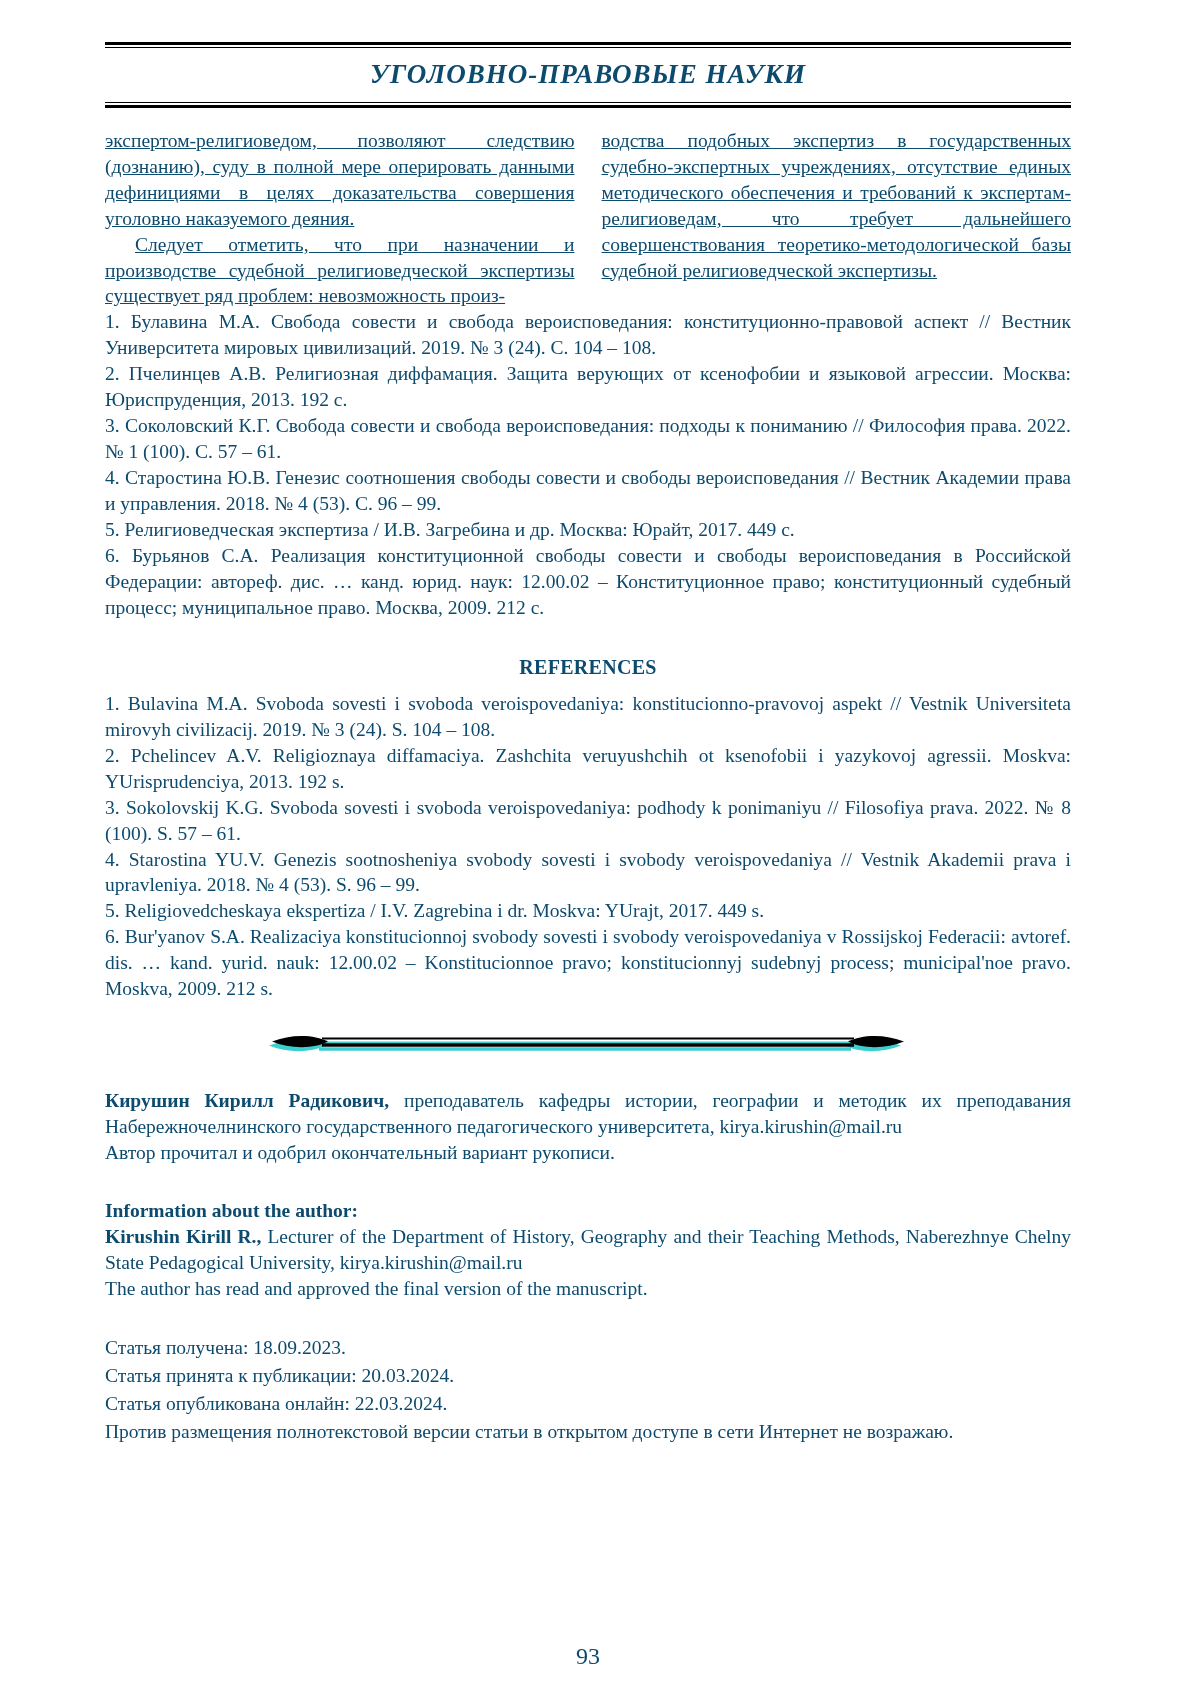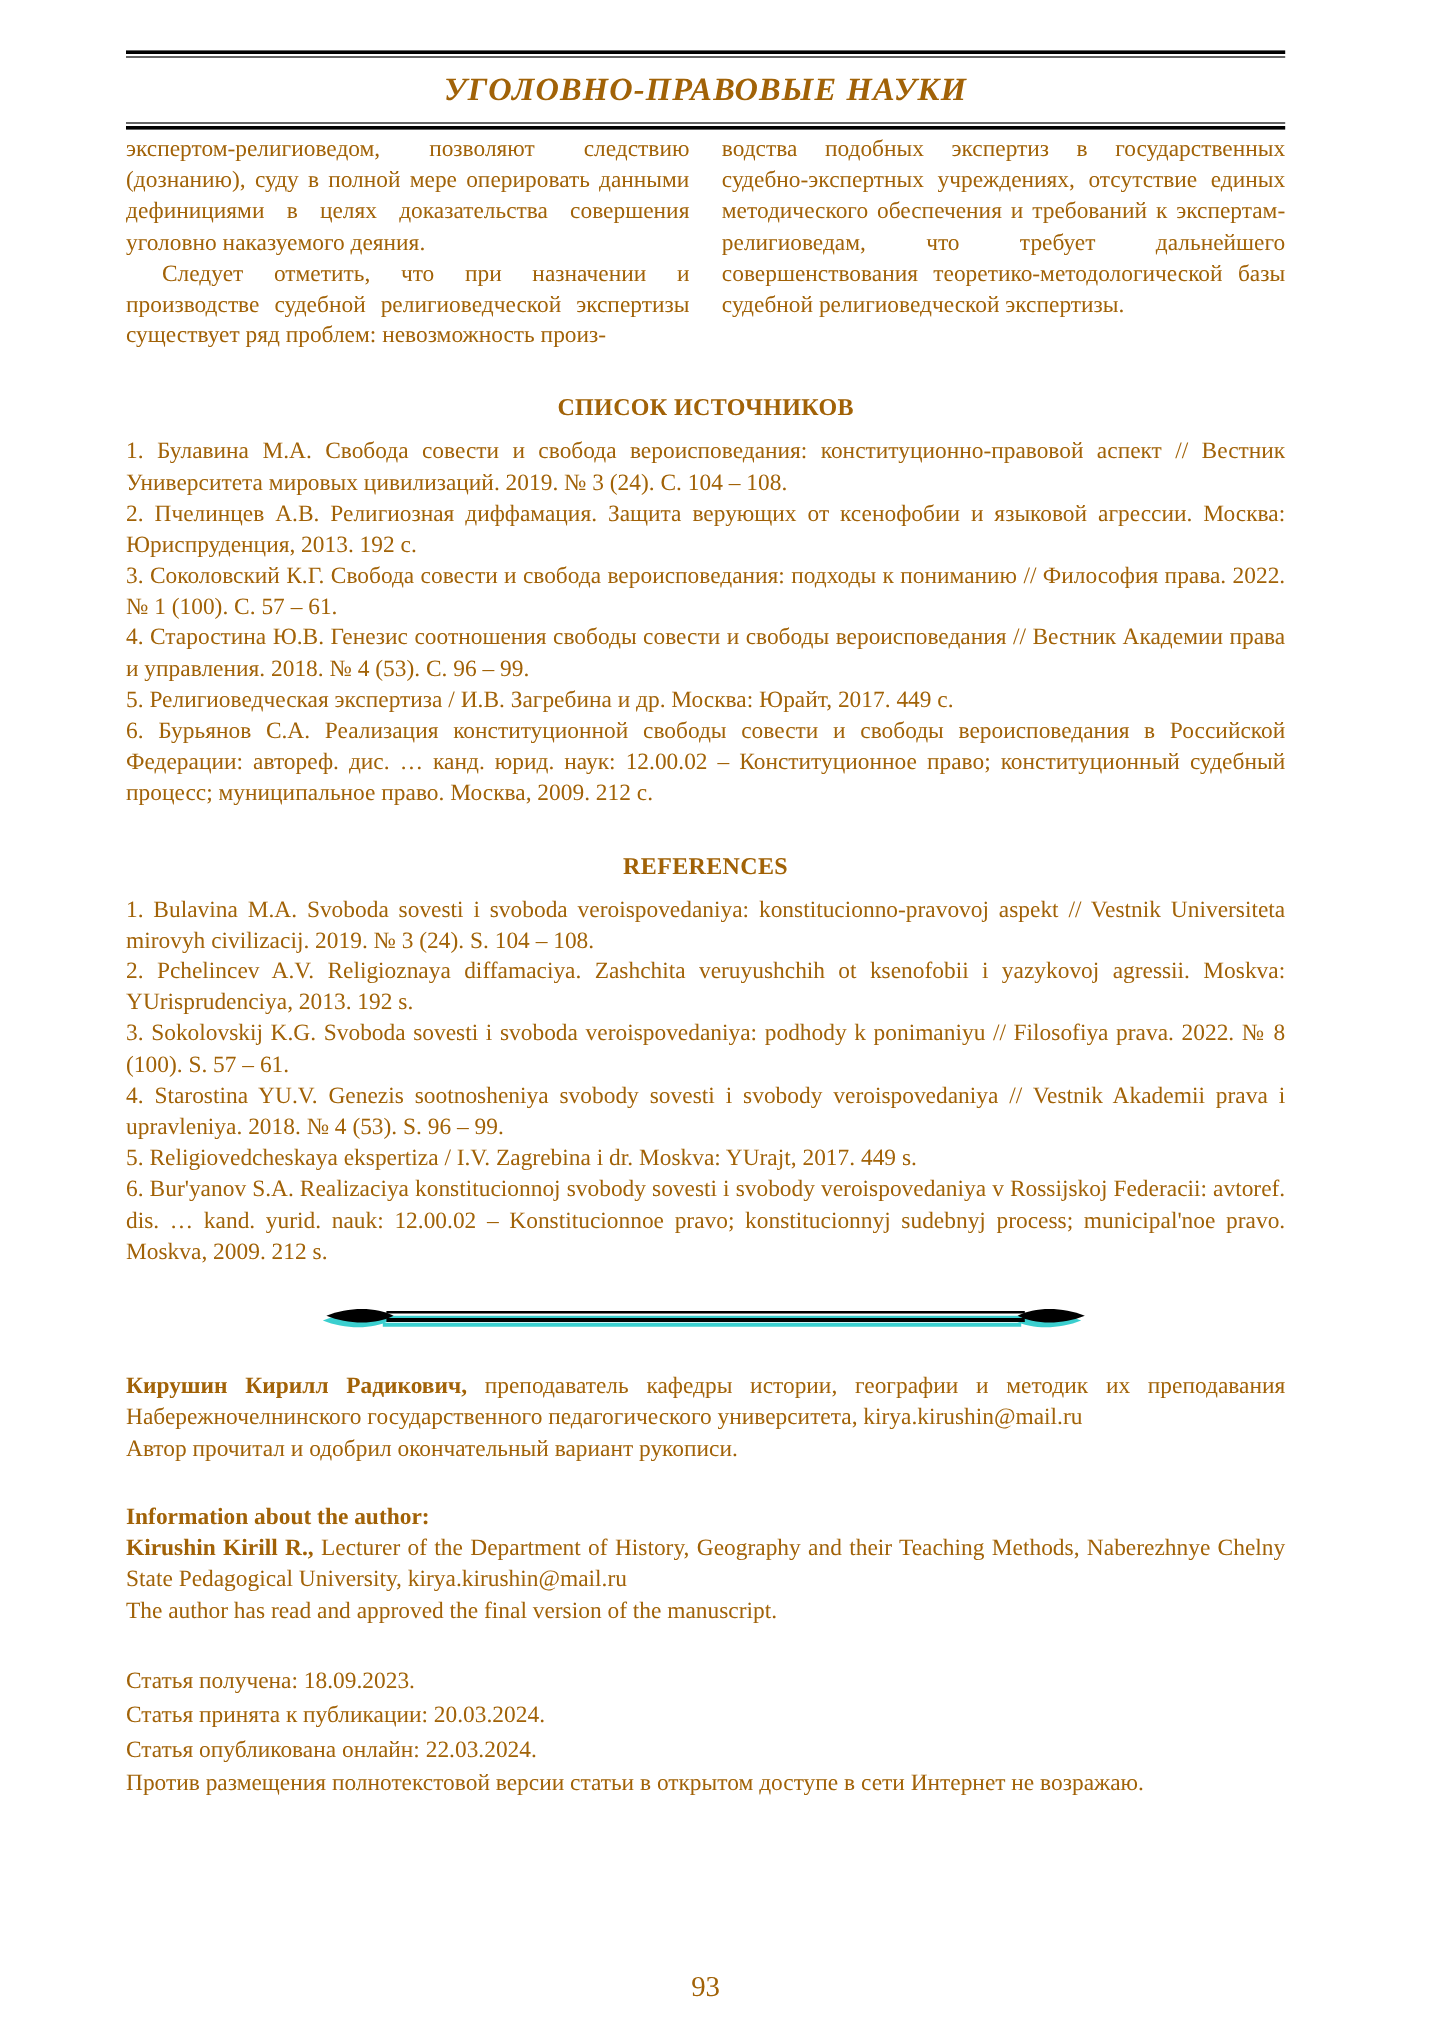--- a/index.html
+++ b/index.html
@@ -4,36 +4,36 @@
 <style>
   html, body { margin: 0; padding: 0; background: #ffffff; }
   .page {
     width: 1176px;
     min-height: 1697px;
     box-sizing: border-box;
     padding: 42px 105px 24px 105px;
     display: flex;
     flex-direction: column;
     font-family: "Liberation Serif", "DejaVu Serif", serif;
-    color: #a16207;
+    color: #0c4a6e;
     font-size: 19.5px;
     line-height: 1.33;
     background: #ffffff;
   }
   .rule-top    { height: 2px; border-top: 3px solid #000; border-bottom: 1px solid #000; }
   .rule-bottom { height: 2px; border-top: 1px solid #000; border-bottom: 3px solid #000; }
   .journal-title {
     text-align: center;
     font-size: 27px;
     font-style: italic;
     font-weight: bold;
     letter-spacing: 1px;
     margin: 9px 0;
   }
-  .two-col { display: flex; gap: 27px; margin-top: 4px; text-align: justify; }
+  .two-col { display: flex; gap: 27px; margin-top: 20px; text-align: justify; text-decoration: underline; }
   .col { flex: 1; min-width: 0; }
   .para { margin: 0; }
   .indent { text-indent: 30px; }
   .sec-heading {
     text-align: center;
     font-size: 20px;
     font-weight: bold;
     letter-spacing: 0.3px;
     margin: 34px 0 10px 0;
   }
@@ -67,21 +67,20 @@
   <section class="two-col">
     <div class="col">
       <p class="para">экспертом-религиоведом, позволяют следствию (дознанию), суду в полной мере оперировать данными дефинициями в целях доказательства совершения уголовно наказуемого деяния.</p>
       <p class="para indent">Следует отметить, что при назначении и производстве судебной религиоведческой экспертизы существует ряд проблем: невозможность произ-</p>
     </div>
     <div class="col">
       <p class="para">водства подобных экспертиз в государственных судебно-экспертных учреждениях, отсутствие единых методического обеспечения и требований к экспертам-религиоведам, что требует дальнейшего совершенствования теоретико-методологической базы судебной религиоведческой экспертизы.</p>
     </div>
   </section>
 
-  <h2 class="sec-heading">СПИСОК ИСТОЧНИКОВ</h2>
   <div class="reflist">
     <p>1. Булавина М.А. Свобода совести и свобода вероисповедания: конституционно-правовой аспект // Вестник Университета мировых цивилизаций. 2019. № 3 (24). С. 104 – 108.</p>
     <p>2. Пчелинцев А.В. Религиозная диффамация. Защита верующих от ксенофобии и языковой агрессии. Москва: Юриспруденция, 2013. 192 с.</p>
     <p>3. Соколовский К.Г. Свобода совести и свобода вероисповедания: подходы к пониманию // Философия права. 2022. № 1 (100). С. 57 – 61.</p>
     <p>4. Старостина Ю.В. Генезис соотношения свободы совести и свободы вероисповедания // Вестник Академии права и управления. 2018. № 4 (53). С. 96 – 99.</p>
     <p>5. Религиоведческая экспертиза / И.В. Загребина и др. Москва: Юрайт, 2017. 449 с.</p>
     <p>6. Бурьянов С.А. Реализация конституционной свободы совести и свободы вероисповедания в Российской Федерации: автореф. дис. … канд. юрид. наук: 12.00.02 – Конституционное право; конституционный судебный процесс; муниципальное право. Москва, 2009. 212 с.</p>
   </div>
 
   <h2 class="sec-heading">REFERENCES</h2>

